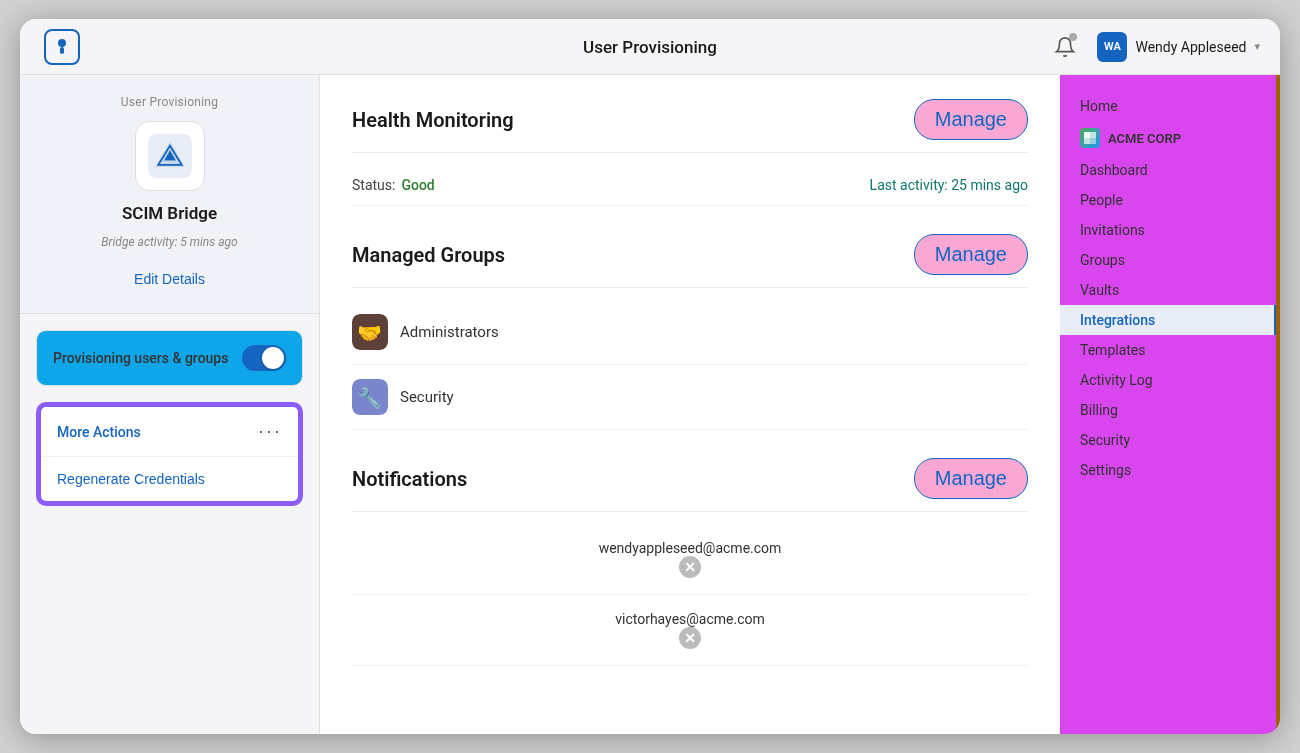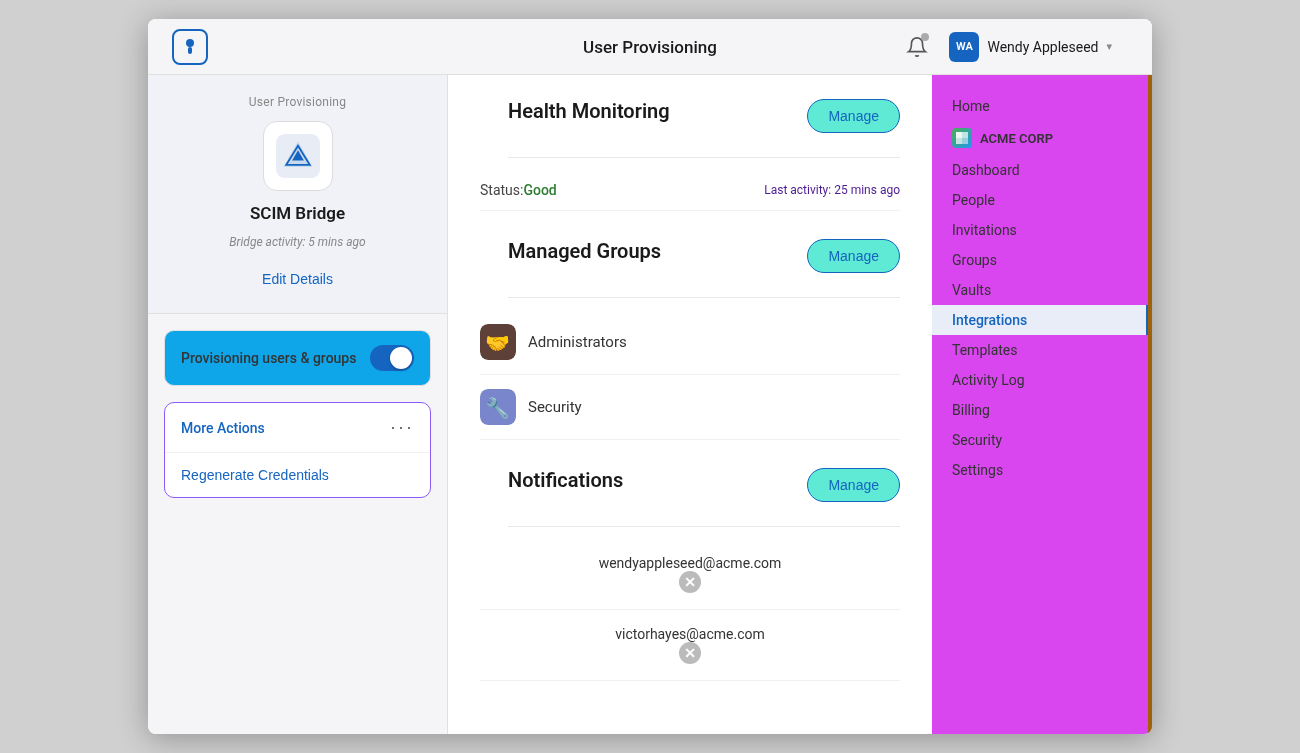--- a/index.html
+++ b/index.html
@@ -5,24 +5,24 @@
     * { box-sizing: border-box; margin: 0; padding: 0; }
     body {
       font-family: -apple-system, BlinkMacSystemFont, 'Segoe UI', Roboto, sans-serif;
       background: #d0d0d0;
       display: flex;
       align-items: center;
       justify-content: center;
       min-height: 100vh;
     }
     .window {
-      width: 1004px;
+      width: 1260px;
       height: 715px;
       background: #ffffff;
-      border-radius: 8px;
+      border-radius: 16px;
       box-shadow: 0 4px 30px rgba(0,0,0,0.3);
       display: flex;
       flex-direction: column;
       overflow: hidden;
     }
     .titlebar {
       height: 56px;
       background: #f5f5f7;
       border-bottom: 1px solid #e0e0e0;
       display: flex;
@@ -45,21 +45,21 @@
       font-size: 18px;
       font-weight: bold;
     }
     .titlebar-title {
       font-size: 17px;
       font-weight: 500;
       color: #1a1a1a;
     }
     .titlebar-right {
       position: absolute;
-      right: 40px;
+      right: 20px;
       display: flex;
       align-items: center;
       gap: 16px;
     }
     .bell-icon {
       width: 32px;
       height: 32px;
       position: relative;
       display: flex;
       align-items: center;
@@ -250,21 +250,21 @@
       height: 22px;
       background: white;
       border-radius: 50%;
       position: absolute;
       top: 2px;
       right: 2px;
       box-shadow: 0 1px 3px rgba(0,0,0,0.3);
     }
     .more-actions-card {
       background: white;
-      border: 1px solid #8b5cf6;
+      border: 5px solid #8b5cf6;
       border-radius: 10px;
       margin: 0 16px 16px;
     }
     .more-actions-row {
       display: flex;
       align-items: center;
       justify-content: space-between;
       padding: 14px 16px;
       border-bottom: 1px solid #f0f0f0;
     }
@@ -291,53 +291,54 @@
       cursor: pointer;
       text-align: left;
       width: 100%;
     }
     
     .section {
       margin-bottom: 28px;
     }
     .section-header {
       display: flex;
+      align-items: center;
       justify-content: space-between;
       margin-bottom: 12px;
-      padding-bottom: 24px;
+      padding-bottom: 12px;
       border-bottom: 1px solid #e8e8e8;
-      margin-left: 28px;
     }
     .section-title {
       font-size: 20px;
       font-weight: 600;
       color: #1a1a1a;
     }
     .manage-btn {
       padding: 8px 20px;
       border: 1.5px solid #1565c0;
       border-radius: 20px;
-      background: #5eead4;
+      background: #f9a8d4;
       color: #1565c0;
-      font-size: 14px;
+      font-size: 20px;
       font-weight: 500;
       cursor: pointer;
       transition: background 0.15s;
     }
     .status-row {
       display: flex;
       align-items: center;
+      gap: 6px;
       padding: 12px 0;
       border-bottom: 1px solid #f0f0f0;
       font-size: 14px;
       color: #444;
     }
     .status-label { color: #444; }
     .status-good { color: #2e7d32; font-weight: 500; }
-    .last-activity { margin-left: auto; color: #4c1d95; font-size: 12px; }
+    .last-activity { margin-left: auto; color: #0f766e; font-size: 14px; }
     .group-row {
       display: flex;
       align-items: center;
       gap: 12px;
       padding: 14px 0;
       border-bottom: 1px solid #f0f0f0;
       font-size: 15px;
       color: #333;
     }
     .group-icon {

